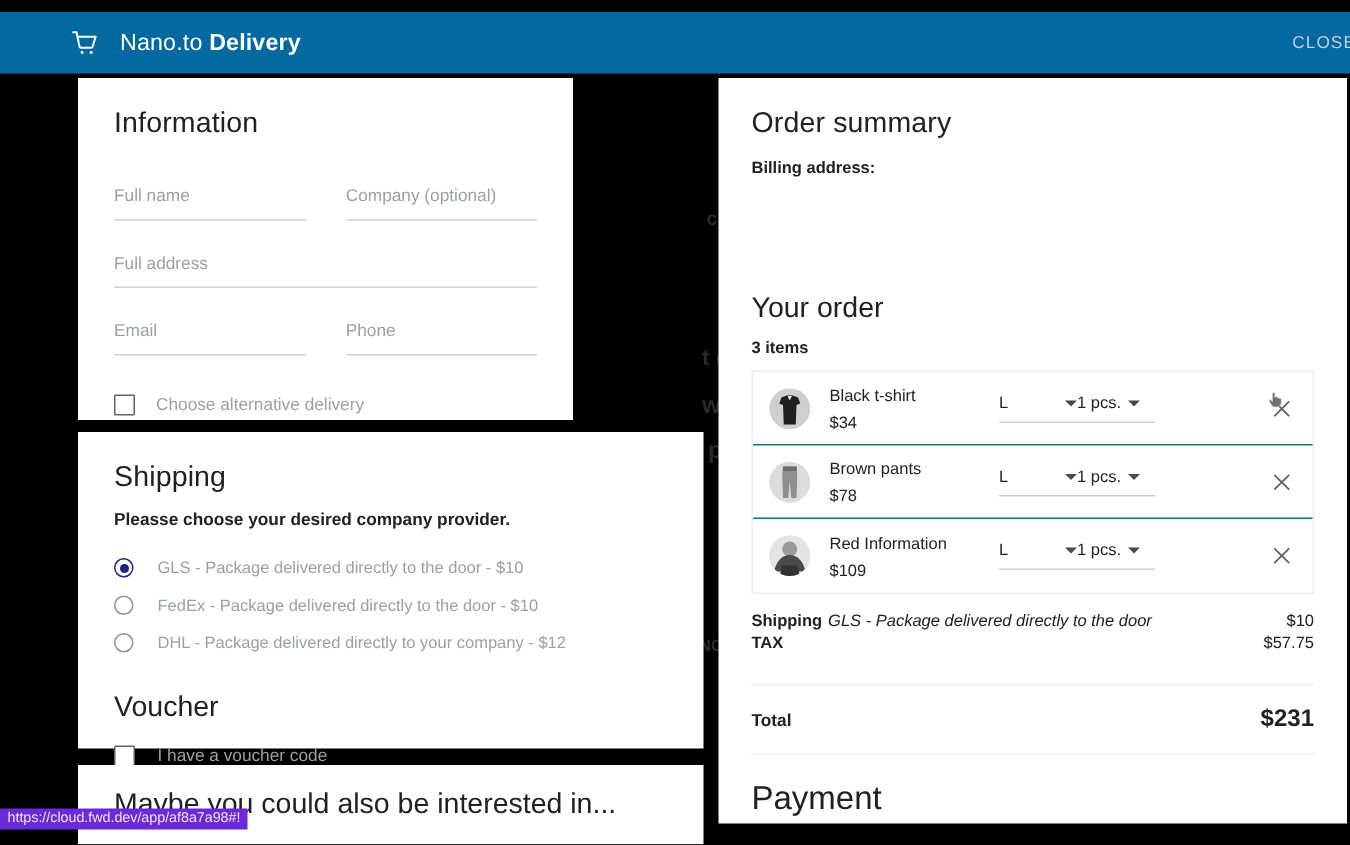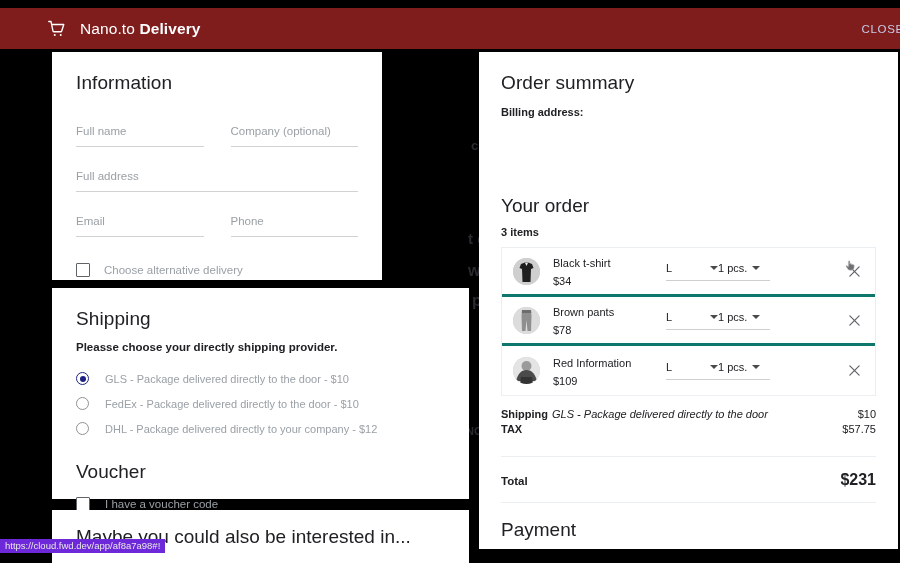--- a/index.html
+++ b/index.html
@@ -20,21 +20,21 @@
     font-family: "Liberation Sans", sans-serif;
     font-weight: 700;
     white-space: nowrap;
     user-select: none;
     pointer-events: none;
   }
 
   
   .topbar {
     position: absolute; left: 0; top: 8px; width: 900px; height: 41px;
-    background: #7f1d1d;
+    background: #0369a1;
     display: flex; align-items: center;
   }
   .cart-icon { margin-left: 48px; width: 18px; height: 18px; color:#fff; display:block; }
   .brand {
     margin-left: 14px; color: #ffffff; font-size: 15.5px; letter-spacing: .1px;
   }
   .brand .b-light { font-weight: 400; }
   .brand .b-bold  { font-weight: 700; }
   .close-btn {
     position: absolute; right: -4px; top: 0; height: 41px;
@@ -103,21 +103,21 @@
   .order-inner { padding: 20px 22px 0 22px; }
   .billing-label { margin-top: 12px; font-size: 11px; font-weight: 700; color: #202124; }
   .billing-space { height: 77px; }
 
   .your-order { font-size: 19px; color: #202124; font-weight: 400; }
   .items-count { margin-top: 9px; font-size: 11px; font-weight: 700; color: #202124; }
 
   .items-box { margin-top: 9px; border: 1px solid #eceff1; }
   .item-row {
     display: flex; align-items: center; height: 49px; padding: 0 10px 0 11px;
-    border-bottom: 3px solid #0f766e;
+    border-bottom: 1px solid #0f766e;
   }
   .item-row:last-child { border-bottom: none; }
 
   .thumb {
     width: 27px; height: 27px; border-radius: 50%; flex: none;
     overflow: hidden; background: #c9c9c9; position: relative;
   }
   .thumb svg { display:block; width:100%; height:100%; }
 
   .item-text { margin-left: 13px; width: 107px; flex: none; }
@@ -155,21 +155,21 @@
   .tot-row .lbl-i { font-style: italic; margin-left: 4px; }
   .tot-row .amt { margin-left: auto; }
 
   .tot-sep { border-top: 1px solid #eceff1; margin-top: 19px; }
   .total-row {
     display: flex; align-items: baseline; padding: 14px 0 13px 0;
     font-size: 11.5px; font-weight: 700; color: #202124;
   }
   .total-row .amt { margin-left: auto; font-size: 16px; }
   .pay-sep { border-top: 1px solid #eceff1; }
-  .payment-title { margin-top: 16px; font-size: 19px; color: #202124; font-weight: 400; }
+  .payment-title { margin-top: 16px; font-size: 22px; color: #202124; font-weight: 400; }
 
   
   .statusbar {
     position: absolute; left: 0; bottom: 10px; height: 14px;
     background: #6d28d9; color: #e8e8e8;
     font-size: 9.5px; line-height: 14px; padding: 0 5px;
     font-family: "Liberation Sans", sans-serif; white-space: nowrap;
   }
 </style>
 </head>
@@ -227,21 +227,21 @@
       <div class="check-row">
         <span class="cbox"></span>
         <span class="check-label">Choose alternative delivery</span>
       </div>
     </div>
   </div>
 
   <div class="panel" id="ship-card">
     <div class="ship-inner">
       <div class="panel-title">Shipping</div>
-      <div class="ship-sub">Pleasse choose your directly shipping provider.</div>
+      <div class="ship-sub">Pleasse choose your desired company provider.</div>
 
       <div class="radio-list">
         <div class="radio-row sel">
           <span class="radio-outer">
               <span class="radio-inner"></span>
             </span>
           <span class="radio-label">GLS - Package delivered directly to the door - $10</span>
         </div>
         <div class="radio-row">
           <span class="radio-outer">

